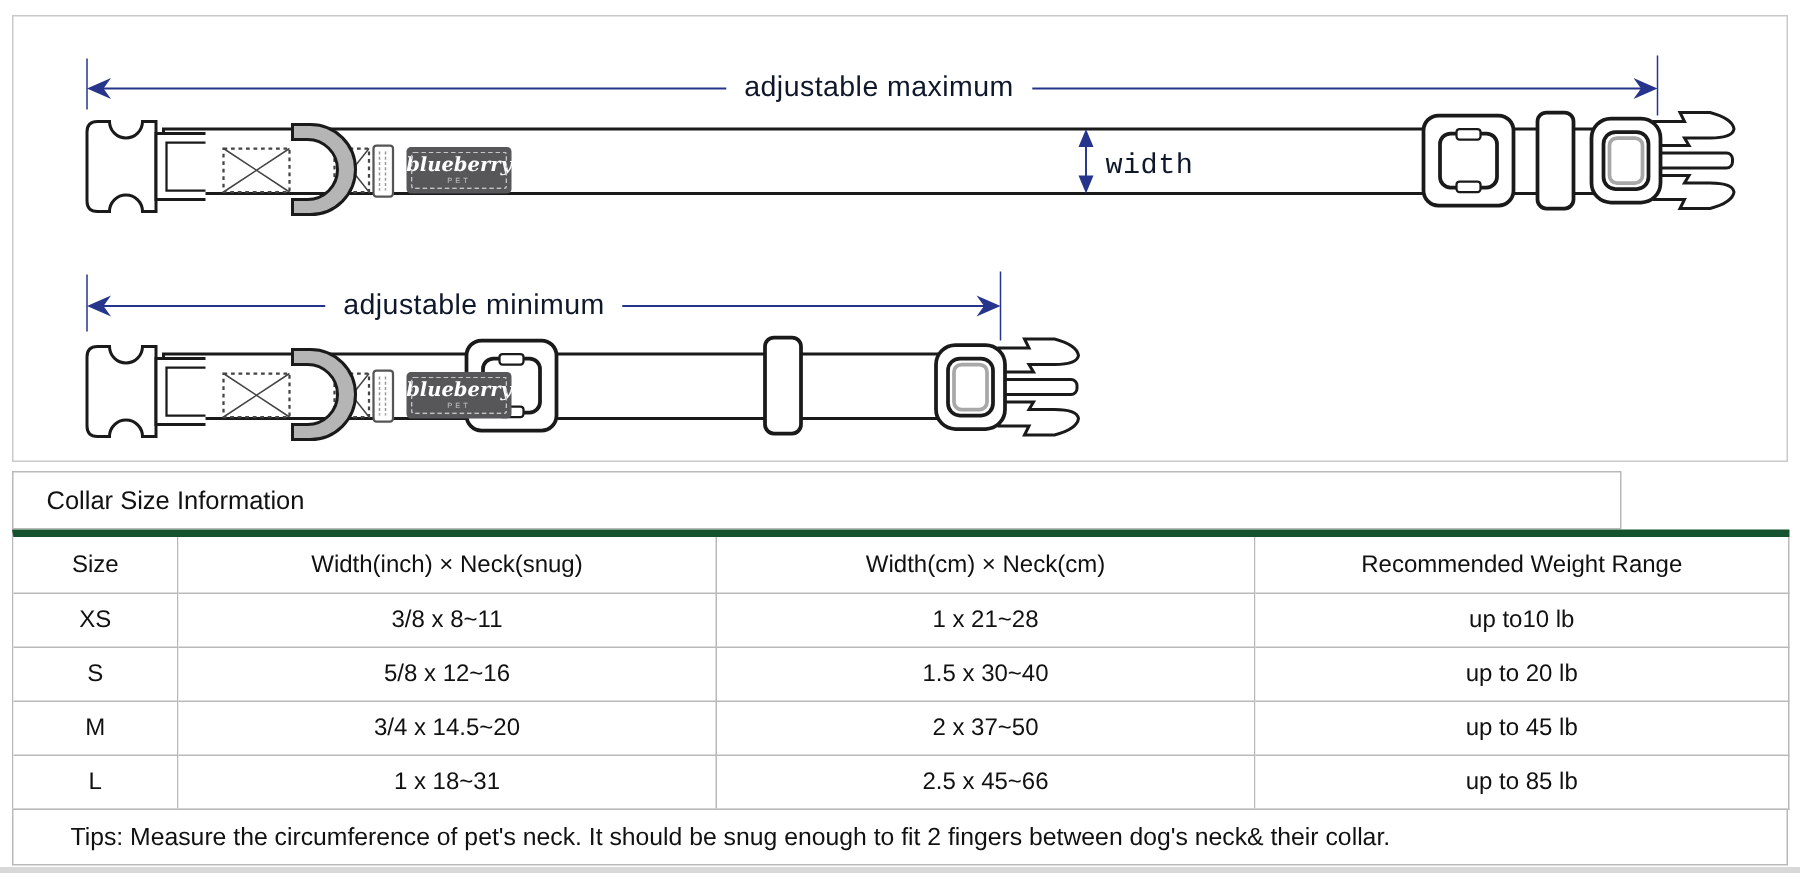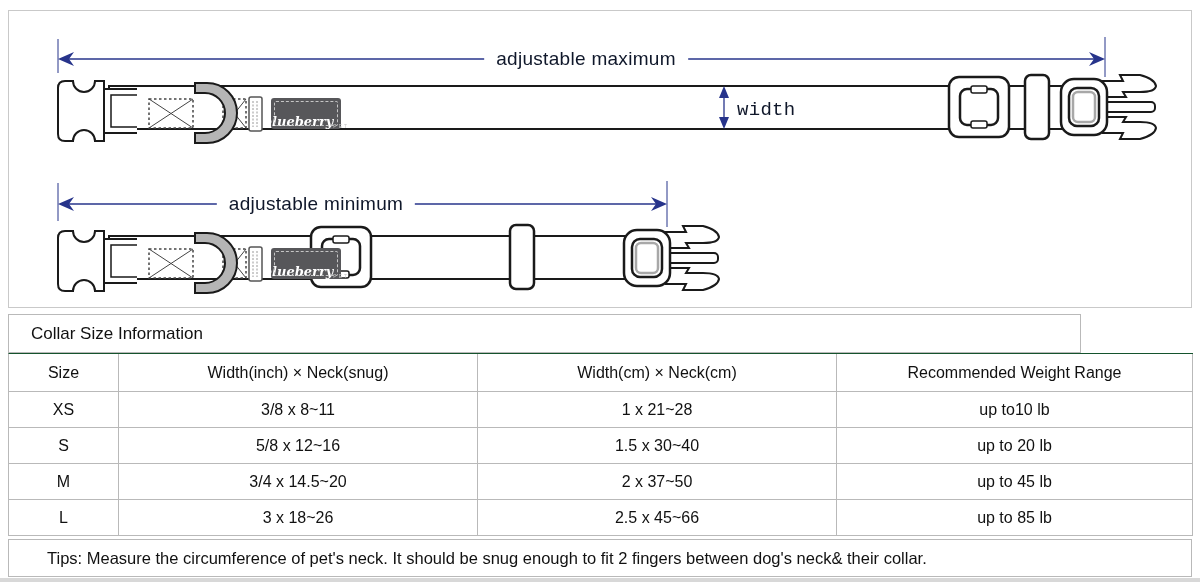--- a/index.html
+++ b/index.html
@@ -10,32 +10,32 @@
   .diagram-panel{position:absolute;left:8px;top:10px;width:1184px;height:298px;
                  border:1px solid #c9c9c9;box-sizing:border-box;background:#fff;}
   .diagram-panel svg{position:absolute;left:0;top:0;}
 
   .dim-label{position:absolute;color:#0f172a;font-size:19px;font-weight:500;
              letter-spacing:.3px;background:#fff;padding:0 12px;white-space:nowrap;
              transform:translate(-50%,-50%);line-height:22px;}
   .dim-label.side{transform:translate(0,-50%);padding:0 4px;}
 
   .brand-patch{position:absolute;width:70px;height:31px;background:#57575a;border-radius:3px;
-               display:flex;flex-direction:row;align-items:flex-end;justify-content:center;}
+               display:flex;flex-direction:column;align-items:center;justify-content:center;}
   .brand-inner{position:absolute;inset:3px;border:1px dashed #c6c6c6;border-radius:2px;}
   .brand-name{font-family:"DejaVu Serif",serif;font-style:italic;font-weight:bold;
               color:#fff;font-size:13px;line-height:14px;}
   .brand-sub{color:#c4c4c4;font-size:5px;letter-spacing:2px;line-height:6px;}
 
   
   .section-title-bar{position:absolute;left:8px;top:314px;width:1073px;height:39px;
                      border:1px solid #b9b9b9;box-sizing:border-box;display:flex;
                      align-items:center;padding-left:22px;font-size:17px;background:#fff;}
   .size-table{position:absolute;left:8px;top:353px;width:1184px;box-sizing:content-box;
-              border-left:1px solid #b9b9b9;border-top:1px solid #14532d;
+              border-left:1px solid #b9b9b9;border-top:5px solid #14532d;
               display:grid;grid-template-columns:110px 359px 359px 356px;background:#fff;}
   .cell{border-right:1px solid #b9b9b9;border-bottom:1px solid #b9b9b9;height:38px;
         display:flex;align-items:center;justify-content:center;font-size:16px;
         box-sizing:border-box;background:#fff;}
   .cell.data{height:36px;text-align:right;}
   .tips-bar{position:absolute;left:8px;top:539px;width:1184px;height:38px;
             border:1px solid #b9b9b9;box-sizing:border-box;display:flex;align-items:center;
             padding-left:38px;font-size:16.5px;background:#fff;}
   .bottom-strip{position:absolute;left:0;top:578px;width:1200px;height:4px;background:#d8d8d8;}
 </style>
@@ -151,21 +151,21 @@
     <div class="cell data">5/8 x 12~16</div>
     <div class="cell data">1.5 x 30~40</div>
     <div class="cell data">up to 20 lb</div>
 
     <div class="cell data">M</div>
     <div class="cell data">3/4 x 14.5~20</div>
     <div class="cell data">2 x 37~50</div>
     <div class="cell data">up to 45 lb</div>
 
     <div class="cell data">L</div>
-    <div class="cell data">3 x 18~26</div>
+    <div class="cell data">1 x 18~31</div>
     <div class="cell data">2.5 x 45~66</div>
     <div class="cell data">up to 85 lb</div>
   </div>
 
   <div class="tips-bar">Tips: Measure the circumference of pet's neck. It should be snug enough to fit 2 fingers between dog's neck&amp; their collar.</div>
 
   <div class="bottom-strip"></div>
 </div>
 
 </body></html>

